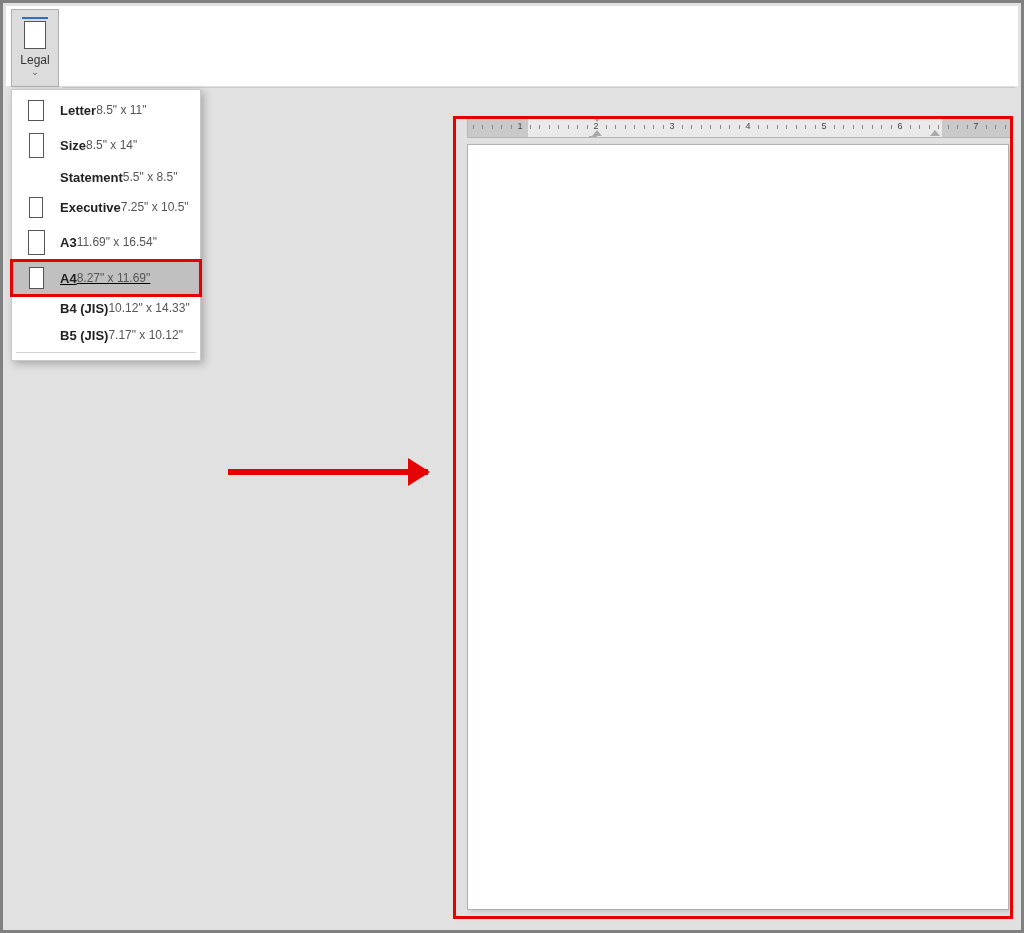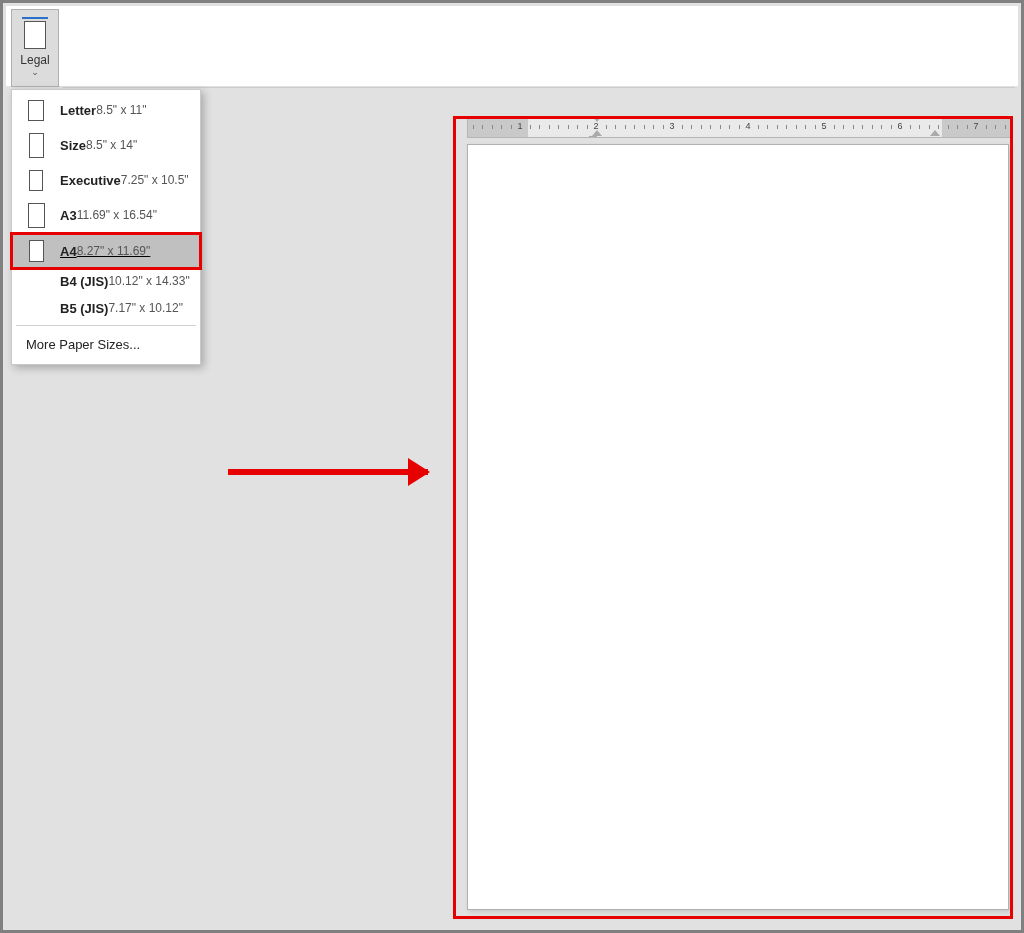--- a/index.html
+++ b/index.html
@@ -267,20 +267,27 @@
       <div class="size-item">
         <div class="thumb">
           <div style="width: 15px; height: 25px;"></div>
         </div>
         <div class="txt">
           <span class="nm">Size</span>
           <span class="dim">8.5" x 14"</span>
         </div>
       </div>
       <div class="size-item">
+        <div class="thumb"></div>
+        <div class="txt">
+          <span class="nm">Statement</span>
+          <span class="dim">5.5" x 8.5"</span>
+        </div>
+      </div>
+      <div class="size-item">
         <div class="thumb">
           <div style="width: 14px; height: 21px;"></div>
         </div>
         <div class="txt">
           <span class="nm">Executive</span>
           <span class="dim">7.25" x 10.5"</span>
         </div>
       </div>
       <div class="size-item">
         <div class="thumb">
@@ -308,21 +315,20 @@
         </div>
       </div>
       <div class="size-item">
         <div class="thumb"></div>
         <div class="txt">
           <span class="nm">B5 (JIS)</span>
           <span class="dim">7.17" x 10.12"</span>
         </div>
       </div>
       <div class="menu-sep"></div>
-      <div class="more-sizes">More Paper Sizes...</div>
     </div>
 
   <div class="arrow"></div>
 
   <div class="doc-wrap">
     <div class="ruler">
       <div class="ruler-margin-l"></div>
       <div class="ruler-margin-r"></div>
       <div class="ruler-ticks" id="ruler-ticks">
           <span class="r-num" style="left: 52px;">1</span>

